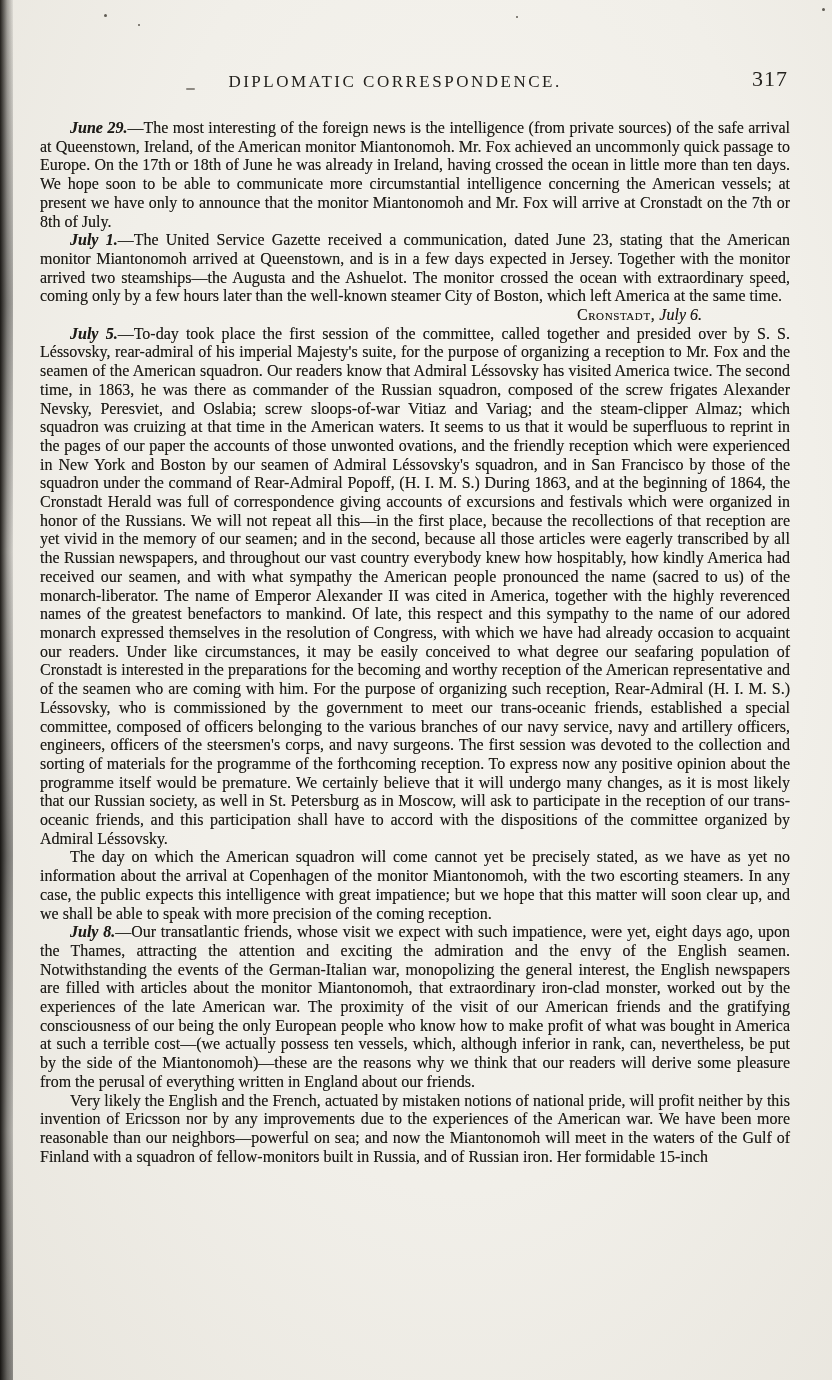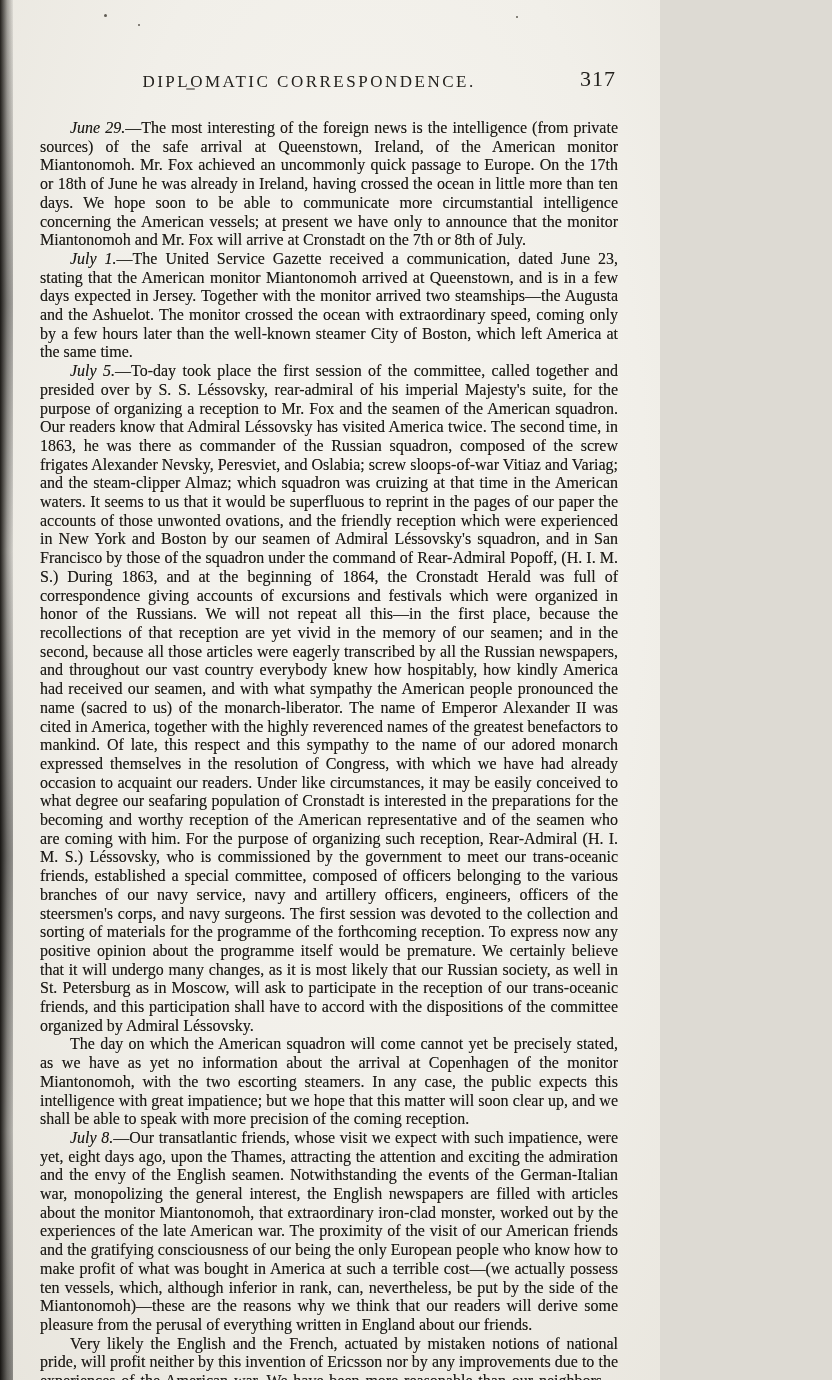--- a/index.html
+++ b/index.html
@@ -1,21 +1,21 @@
 <!DOCTYPE html>
 <html><head>
 <meta charset="utf-8">
 <style>
   * { margin: 0; padding: 0; box-sizing: border-box; }
   html, body { background: #dddad3; }
   body { width: 832px; }
 
   .scan-page {
     position: relative;
-    width: 660px;
+    width: 832px;
     height: 1380px;
     background: radial-gradient(ellipse at 55% 38%, #f7f5f0 0%, #f1efe9 55%, #e8e5dd 100%);
     overflow: hidden;
     font-family: "Liberation Serif", "DejaVu Serif", serif;
     color: #1d1b17;
   }
 
   
   .binding {
     position: absolute; left: 0; top: 0; bottom: 0; width: 13px;
@@ -53,21 +53,21 @@
 
   .page-body {
     margin-top: 21px;
     font-size: 16px;
     line-height: 18.7px;
     text-align: justify;
     text-shadow: 0 0 0.4px rgba(35,32,26,0.55);
   }
   .page-body p { margin: 0; }
   .para { text-indent: 30px; }
-  .para em { font-style: italic; }
+  .para em { font-style: italic; font-weight: bold; }
   .dateline { text-align: right; padding-right: 88px; }
   .dateline .smallcaps { font-variant: small-caps; letter-spacing: 0.6px; }
   .dateline .date { font-style: italic; }
 </style>
 </head>
 <body>
 
 <div class="scan-page">
   <div class="binding"></div>
   <span class="speck s1"></span>
@@ -77,19 +77,20 @@
   <span class="speck dash"></span>
 
   <div class="page-inner">
     <div class="page-header">
       <span class="running-title">DIPLOMATIC CORRESPONDENCE.</span>
       <span class="page-number">317</span>
     </div>
     <div class="page-body">
         <p class="para"><em>June 29.</em>—The most interesting of the foreign news is the intelligence (from private sources) of the safe arrival at Queenstown, Ireland, of the American monitor Miantonomoh. Mr. Fox achieved an uncommonly quick passage to Europe. On the 17th or 18th of June he was already in Ireland, having crossed the ocean in little more than ten days. We hope soon to be able to communicate more circumstantial intelligence concerning the American vessels; at present we have only to announce that the monitor Miantonomoh and Mr. Fox will arrive at Cronstadt on the 7th or 8th of July.</p>
         <p class="para"><em>July 1.</em>—The United Service Gazette received a communication, dated June 23, stating that the American monitor Miantonomoh arrived at Queenstown, and is in a few days expected in Jersey. Together with the monitor arrived two steamships—the Augusta and the Ashuelot. The monitor crossed the ocean with extraordinary speed, coming only by a few hours later than the well-known steamer City of Boston, which left America at the same time.</p>
+        <p class="dateline"><span class="smallcaps">Cronstadt,</span><span class="date"> July 6.</span></p>
         <p class="para"><em>July 5.</em>—To-day took place the first session of the committee, called together and presided over by S. S. Léssovsky, rear-admiral of his imperial Majesty's suite, for the purpose of organizing a reception to Mr. Fox and the seamen of the American squadron. Our readers know that Admiral Léssovsky has visited America twice. The second time, in 1863, he was there as commander of the Russian squadron, composed of the screw frigates Alexander Nevsky, Peresviet, and Oslabia; screw sloops-of-war Vitiaz and Variag; and the steam-clipper Almaz; which squadron was cruizing at that time in the American waters. It seems to us that it would be superfluous to reprint in the pages of our paper the accounts of those unwonted ovations, and the friendly reception which were experienced in New York and Boston by our seamen of Admiral Léssovsky's squadron, and in San Francisco by those of the squadron under the command of Rear-Admiral Popoff, (H. I. M. S.) During 1863, and at the beginning of 1864, the Cronstadt Herald was full of correspondence giving accounts of excursions and festivals which were organized in honor of the Russians. We will not repeat all this—in the first place, because the recollections of that reception are yet vivid in the memory of our seamen; and in the second, because all those articles were eagerly transcribed by all the Russian newspapers, and throughout our vast country everybody knew how hospitably, how kindly America had received our seamen, and with what sympathy the American people pronounced the name (sacred to us) of the monarch-liberator. The name of Emperor Alexander II was cited in America, together with the highly reverenced names of the greatest benefactors to mankind. Of late, this respect and this sympathy to the name of our adored monarch expressed themselves in the resolution of Congress, with which we have had already occasion to acquaint our readers. Under like circumstances, it may be easily conceived to what degree our seafaring population of Cronstadt is interested in the preparations for the becoming and worthy reception of the American representative and of the seamen who are coming with him. For the purpose of organizing such reception, Rear-Admiral (H. I. M. S.) Léssovsky, who is commissioned by the government to meet our trans-oceanic friends, established a special committee, composed of officers belonging to the various branches of our navy service, navy and artillery officers, engineers, officers of the steersmen's corps, and navy surgeons. The first session was devoted to the collection and sorting of materials for the programme of the forthcoming reception. To express now any positive opinion about the programme itself would be premature. We certainly believe that it will undergo many changes, as it is most likely that our Russian society, as well in St. Petersburg as in Moscow, will ask to participate in the reception of our trans-oceanic friends, and this participation shall have to accord with the dispositions of the committee organized by Admiral Léssovsky.</p>
         <p class="para">The day on which the American squadron will come cannot yet be precisely stated, as we have as yet no information about the arrival at Copenhagen of the monitor Miantonomoh, with the two escorting steamers. In any case, the public expects this intelligence with great impatience; but we hope that this matter will soon clear up, and we shall be able to speak with more precision of the coming reception.</p>
         <p class="para"><em>July 8.</em>—Our transatlantic friends, whose visit we expect with such impatience, were yet, eight days ago, upon the Thames, attracting the attention and exciting the admiration and the envy of the English seamen. Notwithstanding the events of the German-Italian war, monopolizing the general interest, the English newspapers are filled with articles about the monitor Miantonomoh, that extraordinary iron-clad monster, worked out by the experiences of the late American war. The proximity of the visit of our American friends and the gratifying consciousness of our being the only European people who know how to make profit of what was bought in America at such a terrible cost—(we actually possess ten vessels, which, although inferior in rank, can, nevertheless, be put by the side of the Miantonomoh)—these are the reasons why we think that our readers will derive some pleasure from the perusal of everything written in England about our friends.</p>
         <p class="para">Very likely the English and the French, actuated by mistaken notions of national pride, will profit neither by this invention of Ericsson nor by any improvements due to the experiences of the American war. We have been more reasonable than our neighbors—powerful on sea; and now the Miantonomoh will meet in the waters of the Gulf of Finland with a squadron of fellow-monitors built in Russia, and of Russian iron. Her formidable 15-inch</p>
       </div>
   </div>
 </div>
 
 </body></html>

